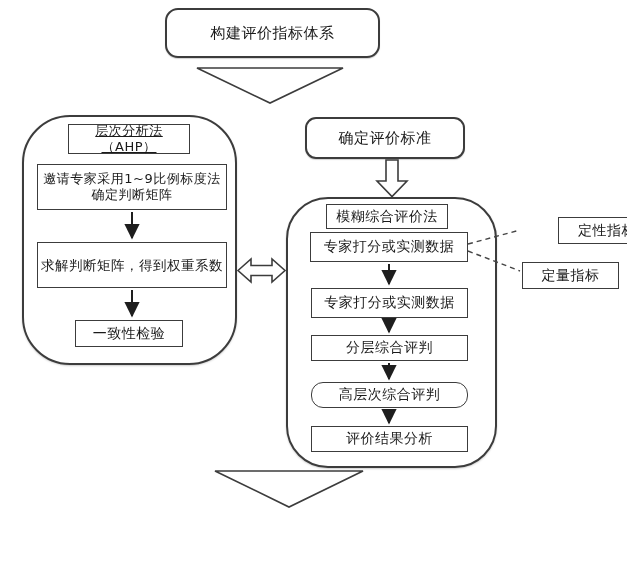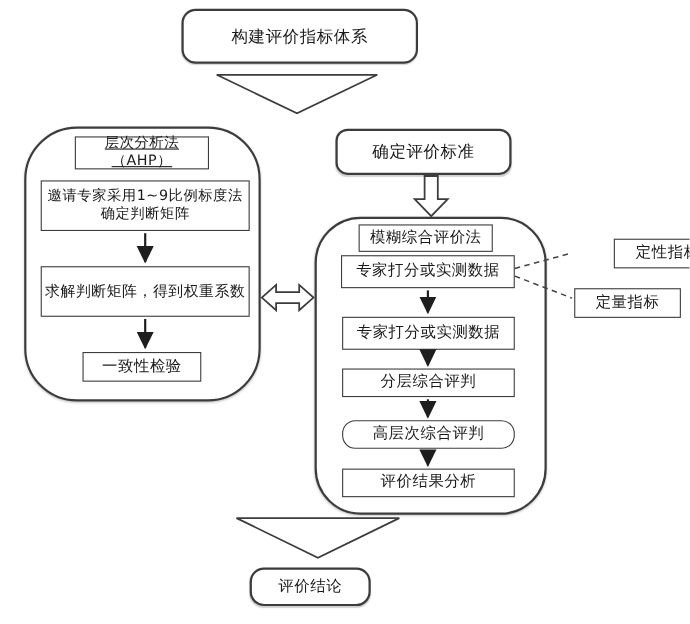--- a/index.html
+++ b/index.html
@@ -85,21 +85,20 @@
   <div class="node" id="fuzzy-title">模糊综合评价法</div>
   <div class="node" id="fuzzy-step-1">专家打分或实测数据</div>
   <div class="node" id="fuzzy-step-2">专家打分或实测数据</div>
   <div class="node" id="fuzzy-step-3">分层综合评判</div>
   <div class="node" id="fuzzy-step-4">高层次综合评判</div>
   <div class="node" id="fuzzy-step-5">评价结果分析</div>
 
   <div class="node" id="qualitative-node">定性指标</div>
   <div class="node" id="quantitative-node">定量指标</div>
 
-  <div class="node terminal" id="end-node">评价结论</div>
 
   <svg id="connector-layer" viewBox="0 0 627 567" xmlns="http://www.w3.org/2000/svg">
     <defs>
       <marker id="arrowhead" markerWidth="9" markerHeight="9" refX="7.2" refY="4.5" orient="auto">
         <polygon points="0,0.6 8,4.5 0,8.4" fill="#1e1e1e"></polygon>
       </marker>
     </defs>
 
     <polygon points="197,68 343,68 270,103" fill="#ffffff" stroke="#3c3c3c" stroke-width="1.6"></polygon>
 

